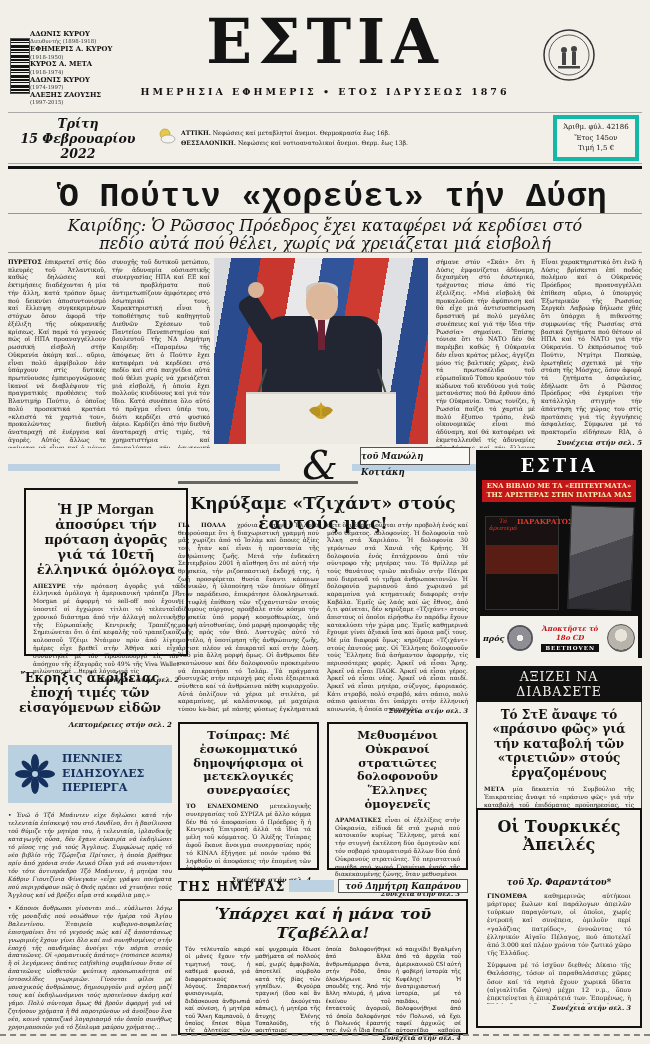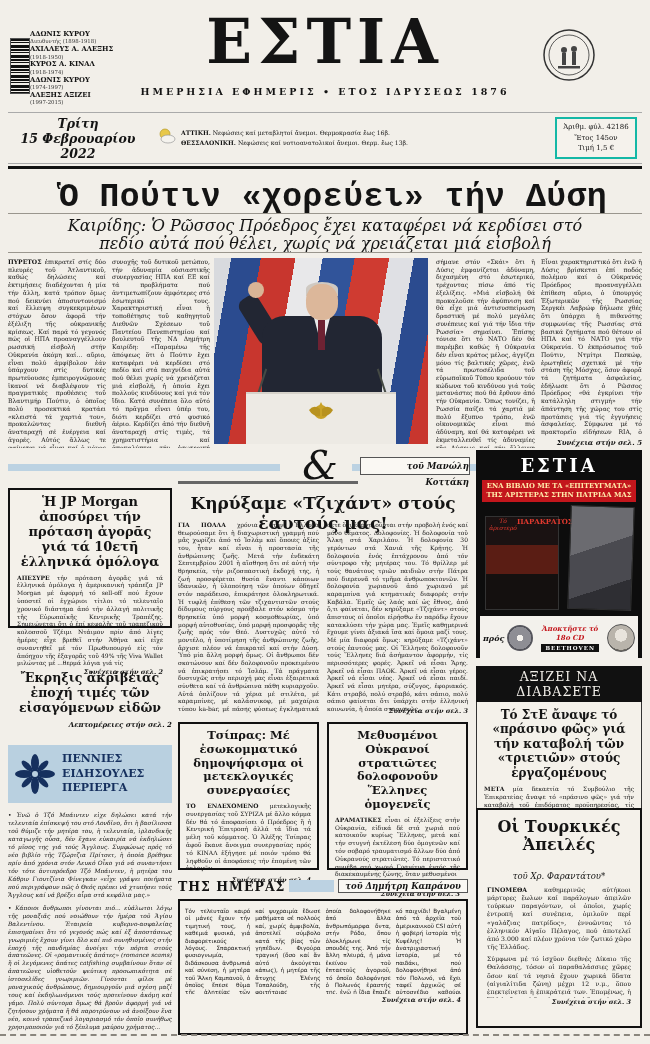--- a/index.html
+++ b/index.html
@@ -25,21 +25,21 @@
   
   .infobar{left:8px;top:112px;width:634px;height:50px;border-top:1px solid #aaa;border-bottom:1px solid #aaa;
            display:flex;align-items:stretch;}
   .ib-date{width:140px;display:flex;flex-direction:column;justify-content:center;text-align:center;
            font-style:italic;font-weight:bold;font-size:12.5px;line-height:1.2;}
   .ib-saints{width:248px;border-left:1px solid #bbb;border-right:1px solid #bbb;display:flex;flex-direction:column;
            justify-content:center;text-align:center;font-size:6.8px;line-height:1.6;background:#f5f2ec;}
   .ib-weather{flex:1;display:flex;align-items:center;gap:5px;padding-left:8px;}
   .ib-wtext{font-size:6.1px;line-height:1.6;}
   .ib-issue{width:92px;display:flex;align-items:center;justify-content:center;}
-  .ib-issuebox{border:2px solid #14b8a6;background:#f5f2ec;font-size:7px;line-height:1.5;text-align:center;
+  .ib-issuebox{border:4px solid #14b8a6;background:#f5f2ec;font-size:7px;line-height:1.5;text-align:center;
            padding:3px 6px;}
   
   .blackrule{left:8px;top:166px;width:634px;height:3px;}
   .headline{left:0;top:171px;width:650px;text-align:center;font-size:33px;font-weight:bold;letter-spacing:0.5px;}
   .deckrule1{left:8px;top:213px;width:634px;}
   .deck{left:60px;top:217px;width:530px;text-align:center;font-style:italic;font-size:16px;line-height:1.15;}
   .deckrule2{left:8px;top:252px;width:634px;}
   
   .bodycol{font-size:6.1px;line-height:1.27;overflow:hidden;}
   .c1{left:8px;top:258px;width:98px;height:190px;}
@@ -58,34 +58,34 @@
   .ph-arm{position:absolute;left:34px;top:36px;width:22px;height:52px;background:#222633;transform:rotate(-32deg);border-radius:8px;}
   .ph-fist{position:absolute;left:34px;top:24px;width:16px;height:16px;border-radius:50%;background:#d9b496;}
   .ph-podium{position:absolute;left:32px;bottom:0;width:150px;height:50px;background:#edeae4;border-top:2px solid #d6d2ca;}
   .ph-mic1{position:absolute;left:46px;top:110px;width:2px;height:34px;background:#454a45;transform:rotate(18deg);}
   .ph-mic2{position:absolute;left:168px;top:110px;width:2px;height:34px;background:#454a45;transform:rotate(-18deg);}
   
   .amp-left{left:8px;top:464px;width:272px;height:7px;background:#bcd2e2;}
   .amp-right{left:352px;top:464px;width:290px;height:7px;background:#bcd2e2;}
   .amp{left:288px;top:442px;width:64px;text-align:center;font-size:40px;font-style:italic;}
   
-  .jpbox{left:8px;top:488px;width:164px;height:140px;border:2px solid #111;background:#f4f1ea;padding:5px 7px;box-sizing:border-box;}
+  .jpbox{left:24px;top:488px;width:164px;height:168px;border:2px solid #111;background:#f4f1ea;padding:13px 7px;box-sizing:border-box;}
   .jp-title{font-size:13px;font-weight:bold;text-align:center;line-height:1.15;}
   .jp-body{margin-top:4px;font-size:6px;line-height:1.3;height:94px;overflow:hidden;}
   .ekrixis{left:8px;top:670px;width:164px;}
   .ek-title{font-size:12.5px;font-weight:bold;text-align:center;line-height:1.2;}
   .ek-detail{font-size:7px;font-style:italic;text-align:right;margin-top:5px;font-weight:bold;}
   .penbox{left:8px;top:745px;width:164px;height:58px;background:#b9d0e0;display:flex;align-items:center;gap:6px;padding:4px 6px;box-sizing:border-box;}
   .penlabels{color:#16305e;font-weight:bold;font-size:11px;line-height:1.35;}
   .bullets{left:8px;top:812px;width:164px;height:220px;font-size:5.9px;font-style:italic;line-height:1.35;overflow:hidden;}
   .bullets p{margin:0 0 5px 0;}
   
   .kott-rule{left:178px;top:481px;width:180px;height:3px;background:#666;}
-  .kott-byline{left:360px;top:457px;width:108px;height:16px;border:1px solid #555;background:#faf8f3;
-      font-size:8.5px;font-weight:bold;font-style:italic;text-align:right;line-height:16px;}
+  .kott-byline{left:360px;top:447px;width:108px;height:16px;border:1px solid #555;background:#faf8f3;
+      font-size:8.5px;font-weight:bold;font-style:italic;text-align:left;line-height:16px;}
   .kott-title{left:178px;top:493px;width:290px;text-align:center;font-size:17px;font-weight:bold;}
   .kott-cols{left:178px;top:521px;width:290px;height:192px;display:flex;gap:8px;}
   .kott-col{width:141px;height:192px;font-size:6px;line-height:1.28;overflow:hidden;}
   .kott-cont{left:330px;top:707px;width:138px;font-size:6.5px;}
   
   .midbox{border:2px solid #111;background:#f4f1ea;padding:5px 6px;box-sizing:border-box;height:148px;}
   .tsipras{left:178px;top:722px;width:141px;}
   .ukraine{left:327px;top:722px;width:141px;}
   .mid-title{font-size:11.5px;font-weight:bold;text-align:center;line-height:1.2;}
   .mid-body{margin-top:4px;font-size:6px;line-height:1.3;height:74px;overflow:hidden;}
@@ -123,41 +123,41 @@
   
   .axizei{left:476px;top:666px;width:166px;box-sizing:border-box;}
   .ax-header{background:#111;color:#f2efe9;text-align:center;font-size:12.5px;letter-spacing:1px;padding:3px 0;}
   .ax-inner{border:1px solid #333;border-top:none;background:#f4f1ea;padding:6px 7px;}
   .ax-title{font-size:12px;font-weight:bold;text-align:center;line-height:1.2;}
   .ax-body{margin-top:5px;font-size:6px;line-height:1.3;height:46px;overflow:hidden;}
   
   .turkish{left:476px;top:808px;width:166px;height:220px;border:2px solid #111;background:#f4f1ea;
       box-sizing:border-box;padding:8px 9px;}
   .tk-title{font-size:16px;font-weight:bold;text-align:center;line-height:1.15;}
-  .tk-byline{font-size:8.5px;font-weight:normal;font-style:italic;text-align:center;margin-top:16px;}
+  .tk-byline{font-size:8.5px;font-weight:bold;font-style:italic;text-align:center;margin-top:22px;}
   .tk-body{margin-top:5px;font-size:6.2px;line-height:1.32;height:112px;overflow:hidden;}
   .tk-body p{margin:0 0 4px 0;}
   .footer-dash{left:0;top:1034px;width:650px;border-top:2px dashed #8a867e;}
 </style>
 </head>
 <body>
 
 <div class="page">
 
   <div class="abs barcode"></div>
   <div class="abs founders">
     <span class="founder-name">ΑΔΩΝΙΣ ΚΥΡΟΥ</span>
     <span class="founder-note">Διευθυντής (1898-1918)</span>
-    <span class="founder-name">ΑΧΙΛΛΕΥΣ Α. ΑΛΕΞΗΣ</span>
+    <span class="founder-name">ΕΦΗΜΕΡΙΣ Α. ΚΥΡΟΥ</span>
     <span class="founder-note">(1918-1950)</span>
-    <span class="founder-name">ΚΥΡΟΣ Α. ΚΙΝΑΛ</span>
+    <span class="founder-name">ΚΥΡΟΣ Α. ΜΕΤΑ</span>
     <span class="founder-note">(1918-1974)</span>
     <span class="founder-name">ΑΔΩΝΙΣ ΚΥΡΟΥ</span>
     <span class="founder-note">(1974-1997)</span>
-    <span class="founder-name">ΑΛΕΞΗΣ ΑΞΙΖΕΙ</span>
+    <span class="founder-name">ΑΛΕΞΗΣ ΖΑΟΥΣΗΣ</span>
     <span class="founder-note">(1997-2015)</span>
   </div>
   <div class="abs brand">ΕΣΤΙΑ</div>
   <div class="abs seal">
     <svg width="54" height="54" viewBox="0 0 54 54">
       <circle cx="27" cy="27" r="25" fill="none" stroke="#333" stroke-width="1.5"></circle>
       <circle cx="27" cy="27" r="20" fill="none" stroke="#333" stroke-width="0.8"></circle>
       <circle cx="22" cy="22" r="3" fill="#444"></circle>
         <rect x="20" y="25" width="4" height="12" fill="#444"></rect>
       <circle cx="32" cy="21" r="3" fill="#444"></circle>
@@ -287,20 +287,21 @@
     <div class="mid-body just"><span class="lead-word">ΔΡΑΜΑΤΙΚΕΣ</span><span> εἶναι οἱ ἐξελίξεις στήν Οὐκρανία, εἰδικά δέ στά χωριά πού κατοικοῦν κυρίως Ἕλληνες, μετά καί τήν στυγνή ἐκτέλεση δύο ὁμογενῶν καί τόν σοβαρό τραυματισμό ἄλλων δύο ἀπό Οὐκρανούς στρατιῶτες. Τό περιστατικό συνέβη στό χωριό Γρανίτνα ἐντός τῆς διακεκαυμένης ζώνης, ὅταν μεθυσμένοι</span></div>
     <div class="cont">Συνέχεια στήν σελ. 3</div>
   </div>
 
   <div class="abs im-bar">
     <span class="im-label">ΤΗΣ ΗΜΕΡΑΣ</span>
     <span class="im-blue"></span>
     <span class="im-byline">τοῦ Δημήτρη Καπράνου</span>
   </div>
   <div class="abs im-box">
+    <div class="im-title">Ὑπάρχει καί ἡ μάνα τοῦ Τζαβέλλα!</div>
     <div class="im-cols">
       <div class="im-col just">Τόν τελευταῖο καιρό οἱ μάνες ἔχουν τήν τιμητική τους, ἡ καθεμιά φυσικά, γιά διαφορετικούς λόγους. Σπαρακτική φυσιογνωμία, διδάσκουσα ἀνθρωπιά καί σύνεση, ἡ μητέρα τοῦ Ἄλκη Καμπανοῦ, ὁ ὁποῖος ἔπεσε θῦμα τῆς ἀλητείας τῶν γηπέδων. Μέ πρωτοφανή ἀξιοπρέπεια</div>
       <div class="im-col just">καί ψυχραιμία ἔδωσε μαθήματα σέ πολλούς καί, χωρίς ἀμφιβολία, ἀποτελεῖ σύμβολο κατά τῆς βίας τῶν γηπέδων. Φιγούρα τραγική (ὅσο καί ἄν αὐτό ἀκούγεται κάπως), ἡ μητέρα τῆς ἄτυχης Ἑλένης Τοπαλούδη, τῆς φοιτήτριας Τουριστικῶν Ἐπαγγελμάτων ἀπό τόν Ἕβρο, ἡ</div>
       <div class="im-col just">ὁποία δολοφονήθηκε ἀπό ἄλλα ἀνθρωπόμορφα ὄντα, στήν Ρόδο, ὅπου ὁλοκλήρωνε τίς σπουδές της. Ἀπό τήν ἄλλη πλευρά, ἡ μάνα ἐκείνου τοῦ ἑπταετοῦς ἀγοριοῦ, τό ὁποῖο δολοφόνησε ὁ Πολωνός ἐραστής της, ἐνῶ ἡ ἴδια ἔπαιζε τήν ὥρα ἐκείνη ἕνα ἠλεκτρονι-</div>
       <div class="im-col just">κό παιχνίδι! Βγαλμένη ἀπό τά ἀρχεῖα τοῦ ἀμερικανικοῦ CSI αὐτή ἡ φοβερή ἱστορία τῆς Κυψέλης! Ἡ ἀνατριχιαστική ἱστορία, μέ τό παιδάκι, πού δολοφονήθηκε ἀπό τόν Πολωνό, νά ἔχει ταφεῖ ἀρχικῶς σέ αὐτοσχέδιο καβούρι καί ἐν συνεχείᾳ, τό</div>
     </div>
     <div class="im-cont">Συνέχεια στήν σελ. 4</div>
   </div>
 
   <div class="abs ad">

